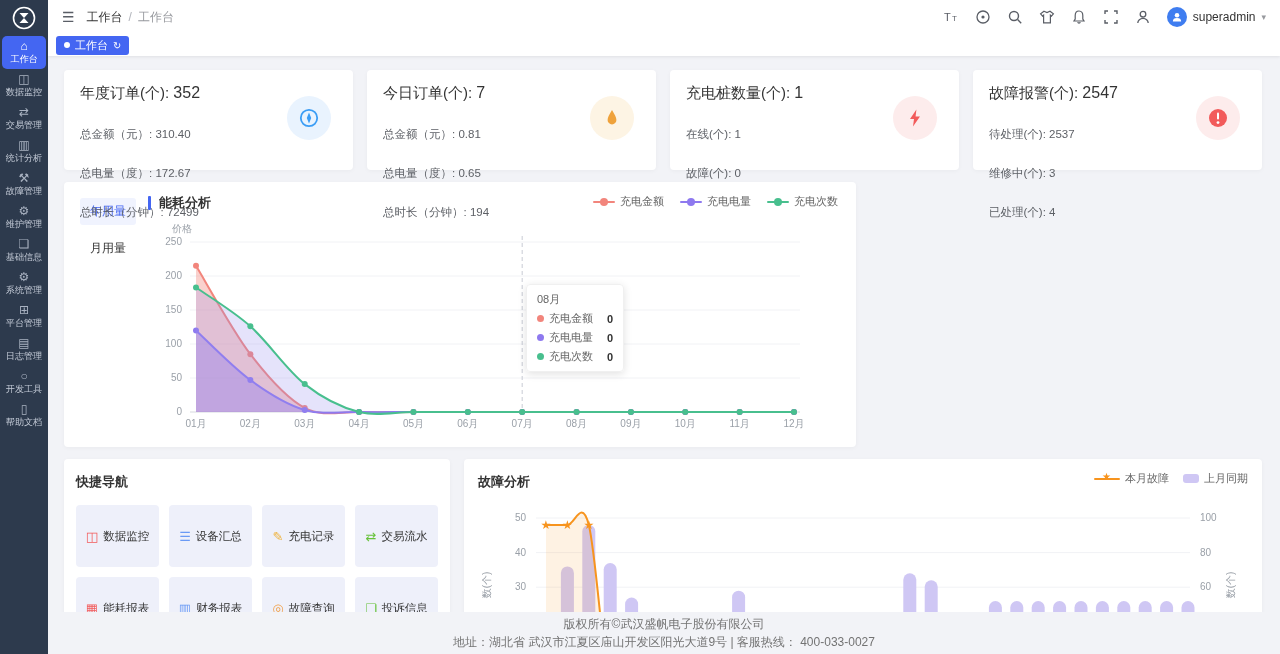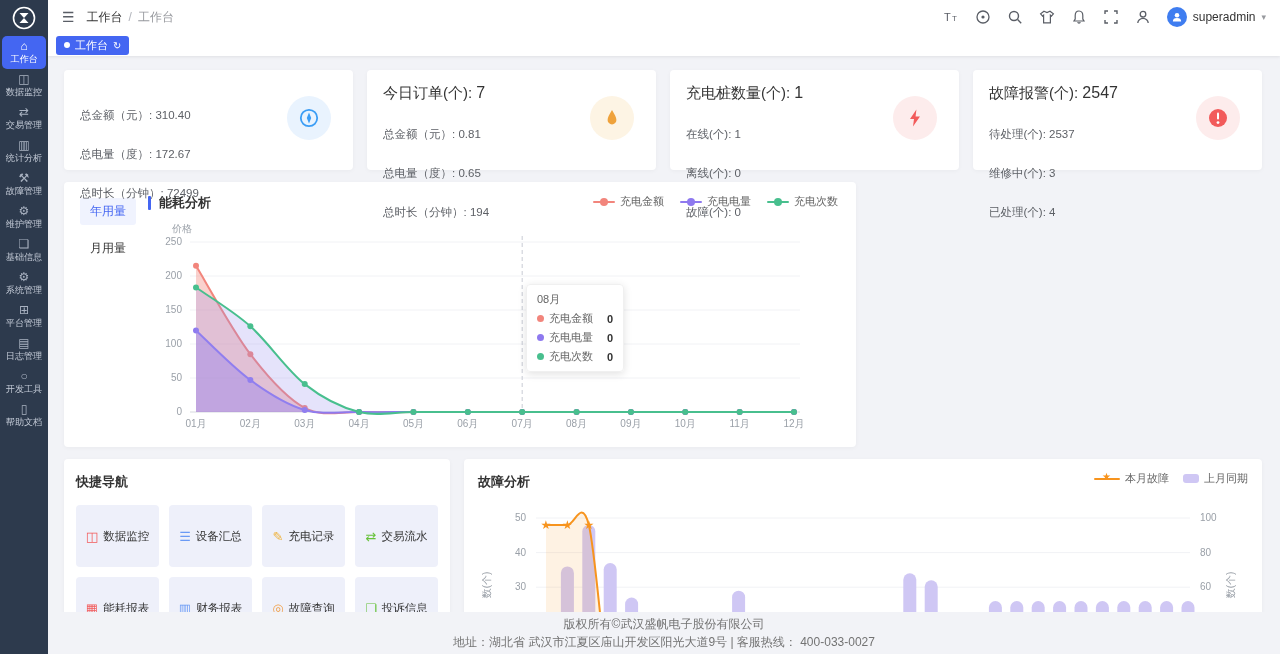--- a/index.html
+++ b/index.html
@@ -207,20 +207,21 @@
     <span class="tab-dot"></span>
     <span>工作台</span>
     <span class="tab-refresh">↻</span>
   </span>
 </div>
 
 <div class="content">
 
   <div class="stats-row" id="statsRow">
       <div class="card stat-card">
+        <div><span class="stat-title">年度订单(个): </span><span class="stat-value">352</span></div>
         <div class="stat-line">总金额（元）: 310.40</div>
         <div class="stat-line">总电量（度）: 172.67</div>
         <div class="stat-line">总时长（分钟）: 72499</div>
         <div class="stat-icon" style="background: rgb(233, 243, 254); color: rgb(59, 157, 245);">
           <svg width="22" height="22" viewBox="0 0 22 22">
             <circle cx="11" cy="11" r="8.2" fill="none" stroke="currentColor" stroke-width="1.8"></circle>
             <polygon points="11,5.6 13.2,11 11,16.4 8.8,11" fill="currentColor"></polygon>
           </svg>
         </div>
       </div>
@@ -231,21 +232,20 @@
         <div class="stat-line">总时长（分钟）: 194</div>
         <div class="stat-icon" style="background: rgb(253, 244, 228); color: rgb(239, 162, 59);">
           <svg width="22" height="22" viewBox="0 0 22 22">
             <path d="M11 3 C8.2 7.8 6.6 10.4 6.6 13 a4.4 4.4 0 0 0 8.8 0 C15.4 10.4 13.8 7.8 11 3 Z" fill="currentColor"></path>
           </svg>
         </div>
       </div>
       <div class="card stat-card">
         <div><span class="stat-title">充电桩数量(个): </span><span class="stat-value">1</span></div>
         <div class="stat-line">在线(个): 1</div>
-        <div class="stat-line">离线(个): 0</div>
         <div class="stat-line">故障(个): 0</div>
         <div class="stat-icon" style="background: rgb(253, 236, 236); color: rgb(242, 91, 91);">
           <svg width="22" height="22" viewBox="0 0 22 22">
             <path d="M12.4 2.5 L6 12 H10 L9 19.5 L16 9.6 H11.6 Z" fill="currentColor"></path>
           </svg>
         </div>
       </div>
       <div class="card stat-card">
         <div><span class="stat-title">故障报警(个): </span><span class="stat-value">2547</span></div>
         <div class="stat-line">待处理(个): 2537</div>

